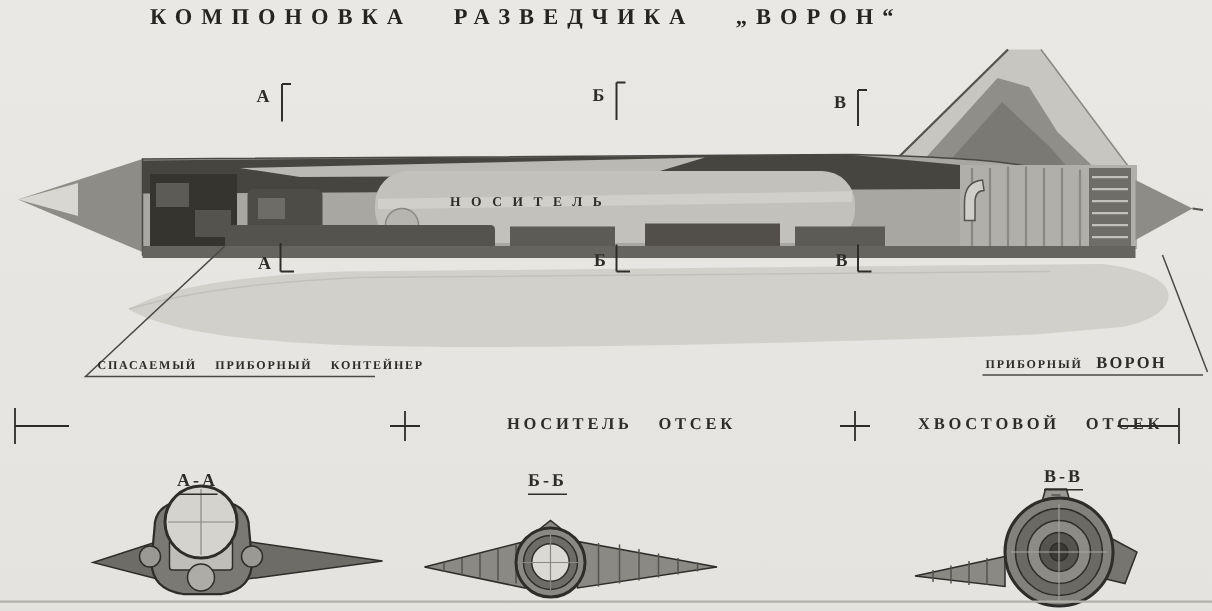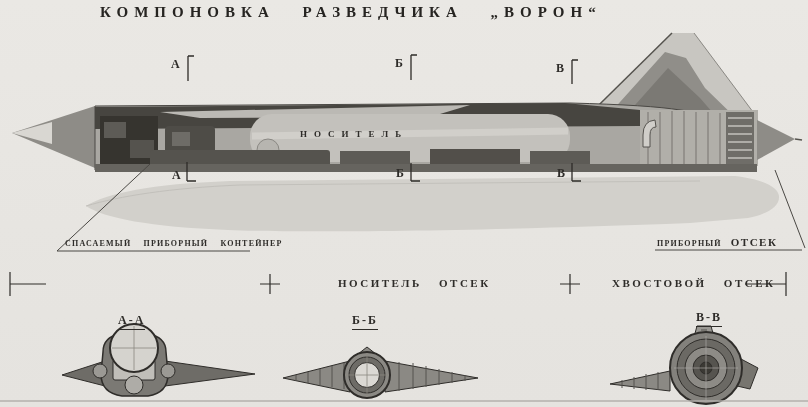--- a/index.html
+++ b/index.html
@@ -146,21 +146,21 @@
 
   <span class="lbl marker" style="left:172px;top:168px;">А</span>
   <span class="lbl marker" style="left:396px;top:166px;">Б</span>
   <span class="lbl marker" style="left:557px;top:166px;">В</span>
 
 
   <div class="lbl tiny" style="left:65px;top:239px;">СПАСАЕМЫЙ ПРИБОРНЫЙ КОНТЕЙНЕР</div>
 
   <div class="lbl small-callout" style="left:657px;top:236px;">
     <span class="s1">ПРИБОРНЫЙ</span>
-    <span class="s2">ОТСЕК</span>
+    <span class="s2">ВОРОН</span>
   </div>
 
   <div class="lbl compartment" style="left:338px;top:277px;">НОСИТЕЛЬ ОТСЕК</div>
   <div class="lbl compartment" style="left:612px;top:277px;">ХВОСТОВОЙ ОТСЕК</div>
 
   <div class="lbl section-lbl" style="left:118px;top:313px;">А-А</div>
   <div class="lbl section-lbl" style="left:352px;top:313px;">Б-Б</div>
   <div class="lbl section-lbl" style="left:696px;top:310px;">В-В</div>
 
 </div>

